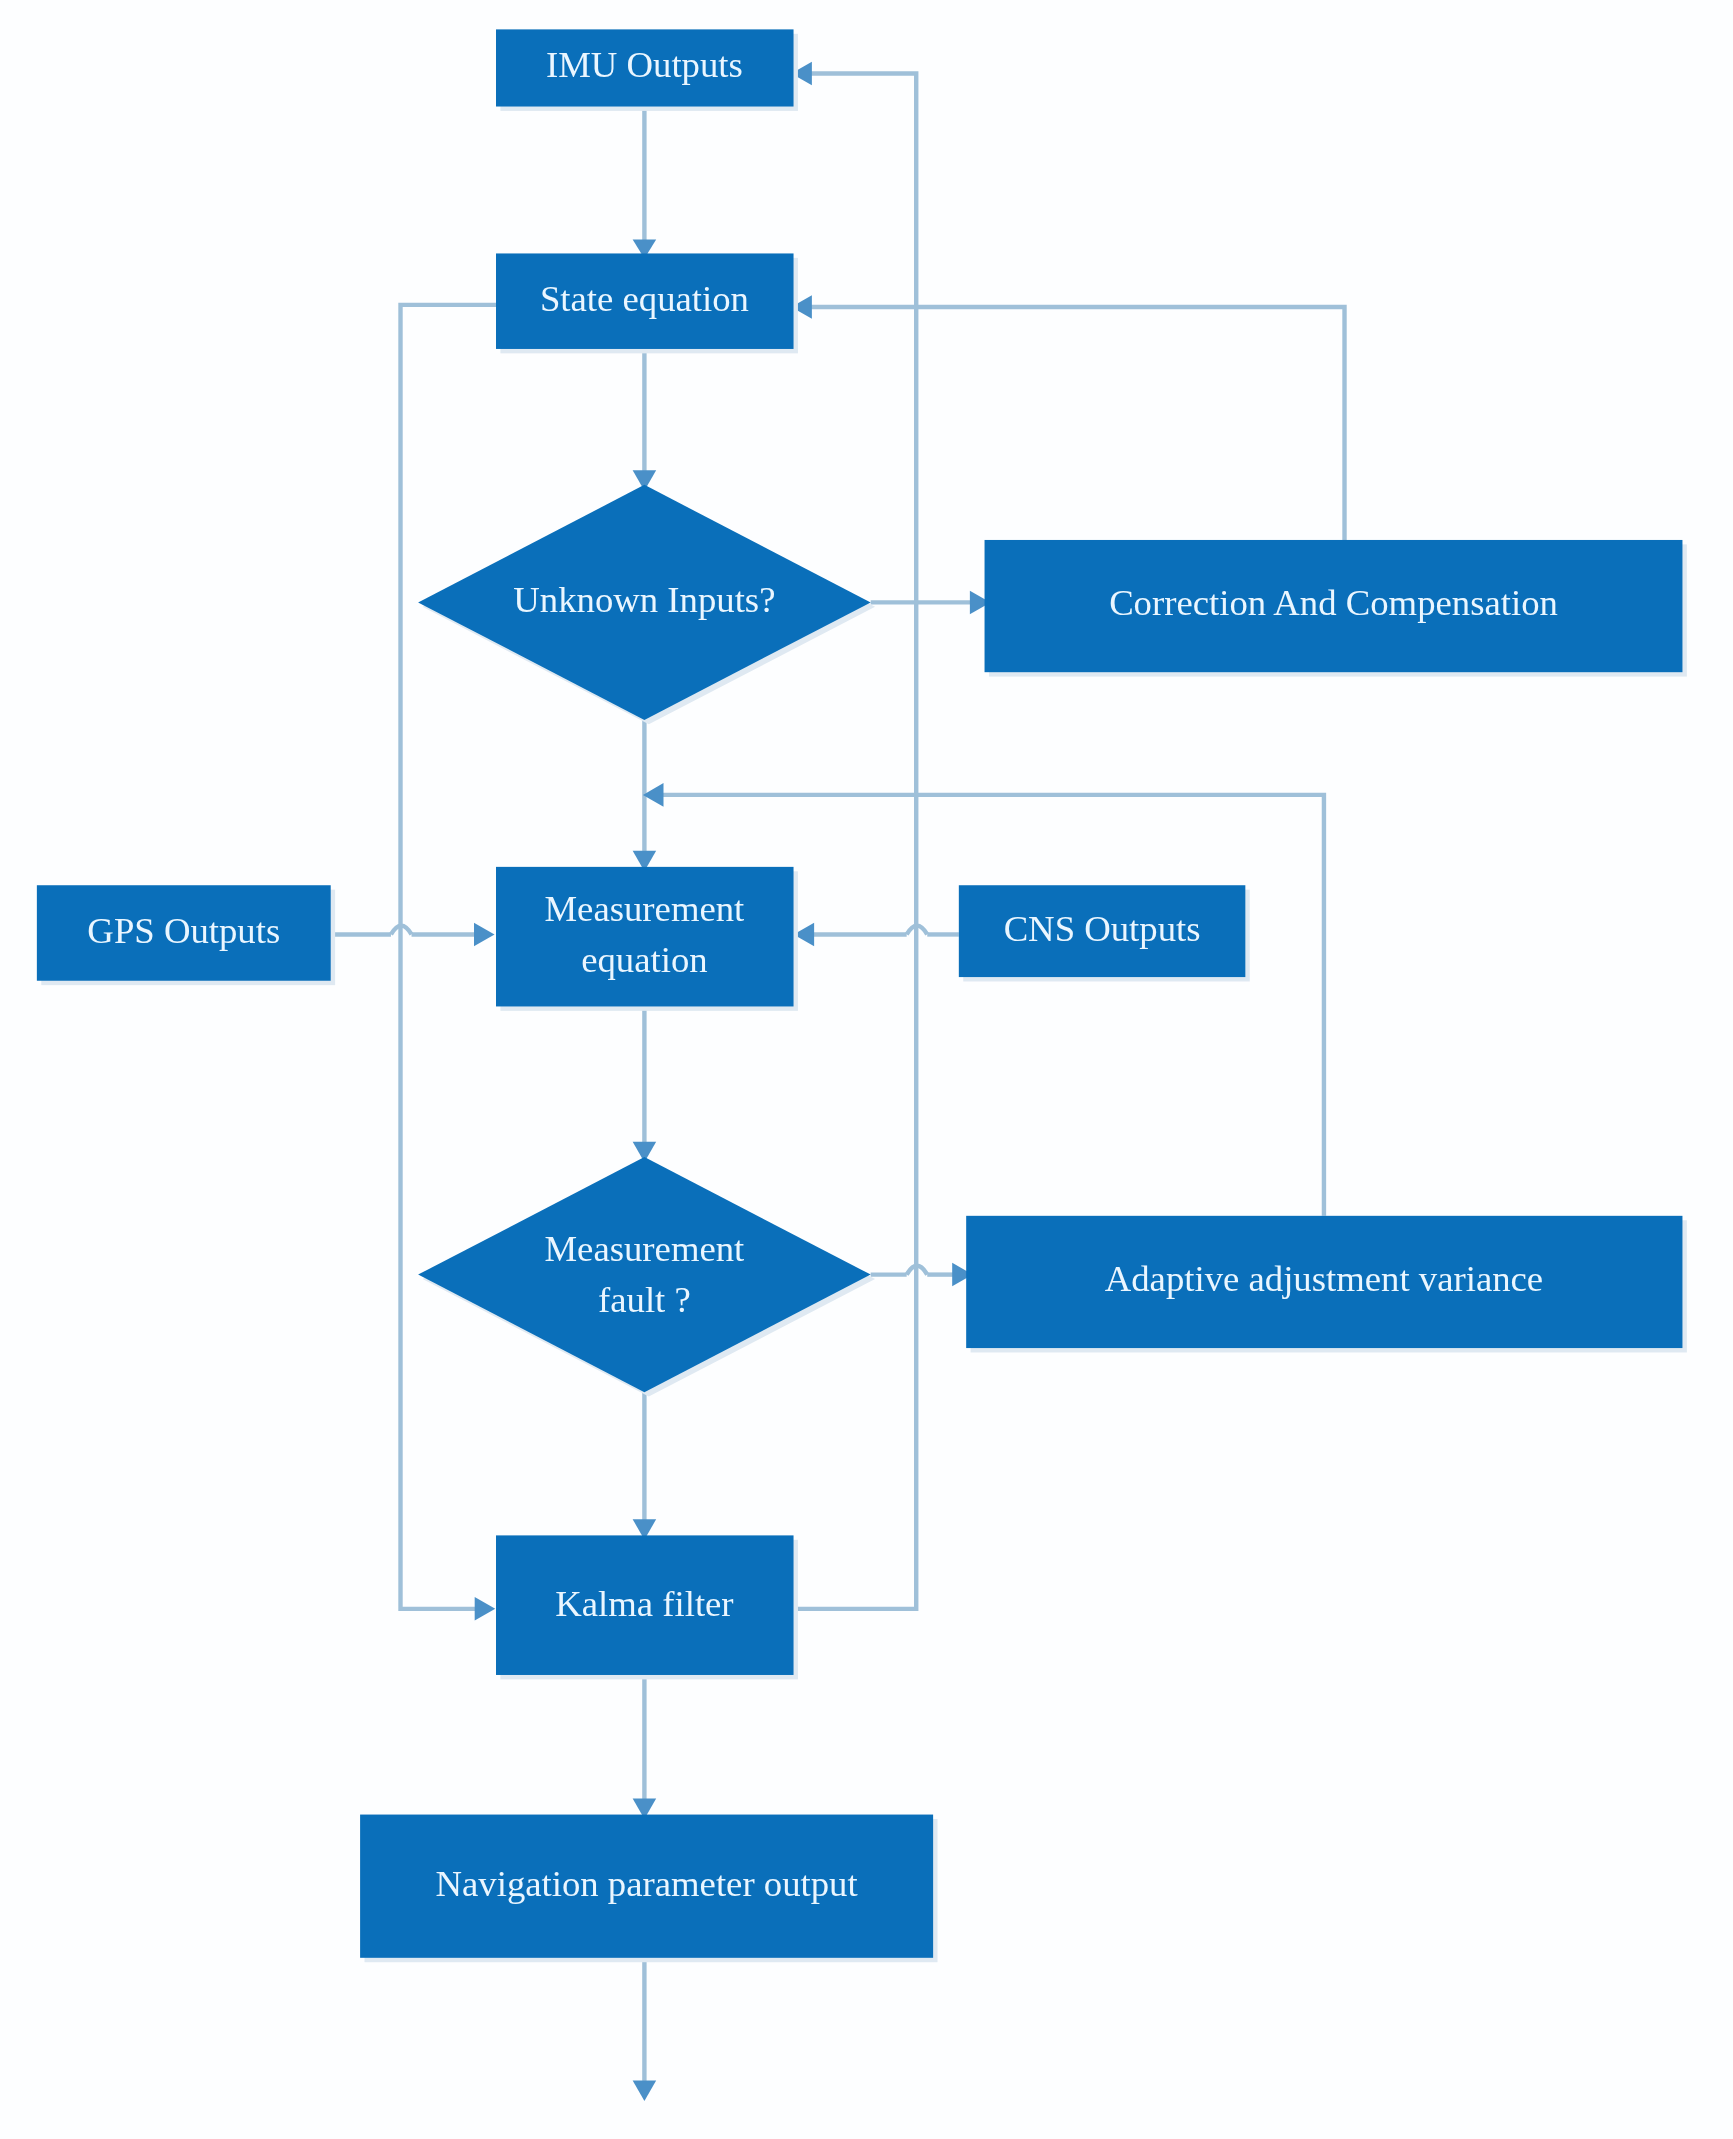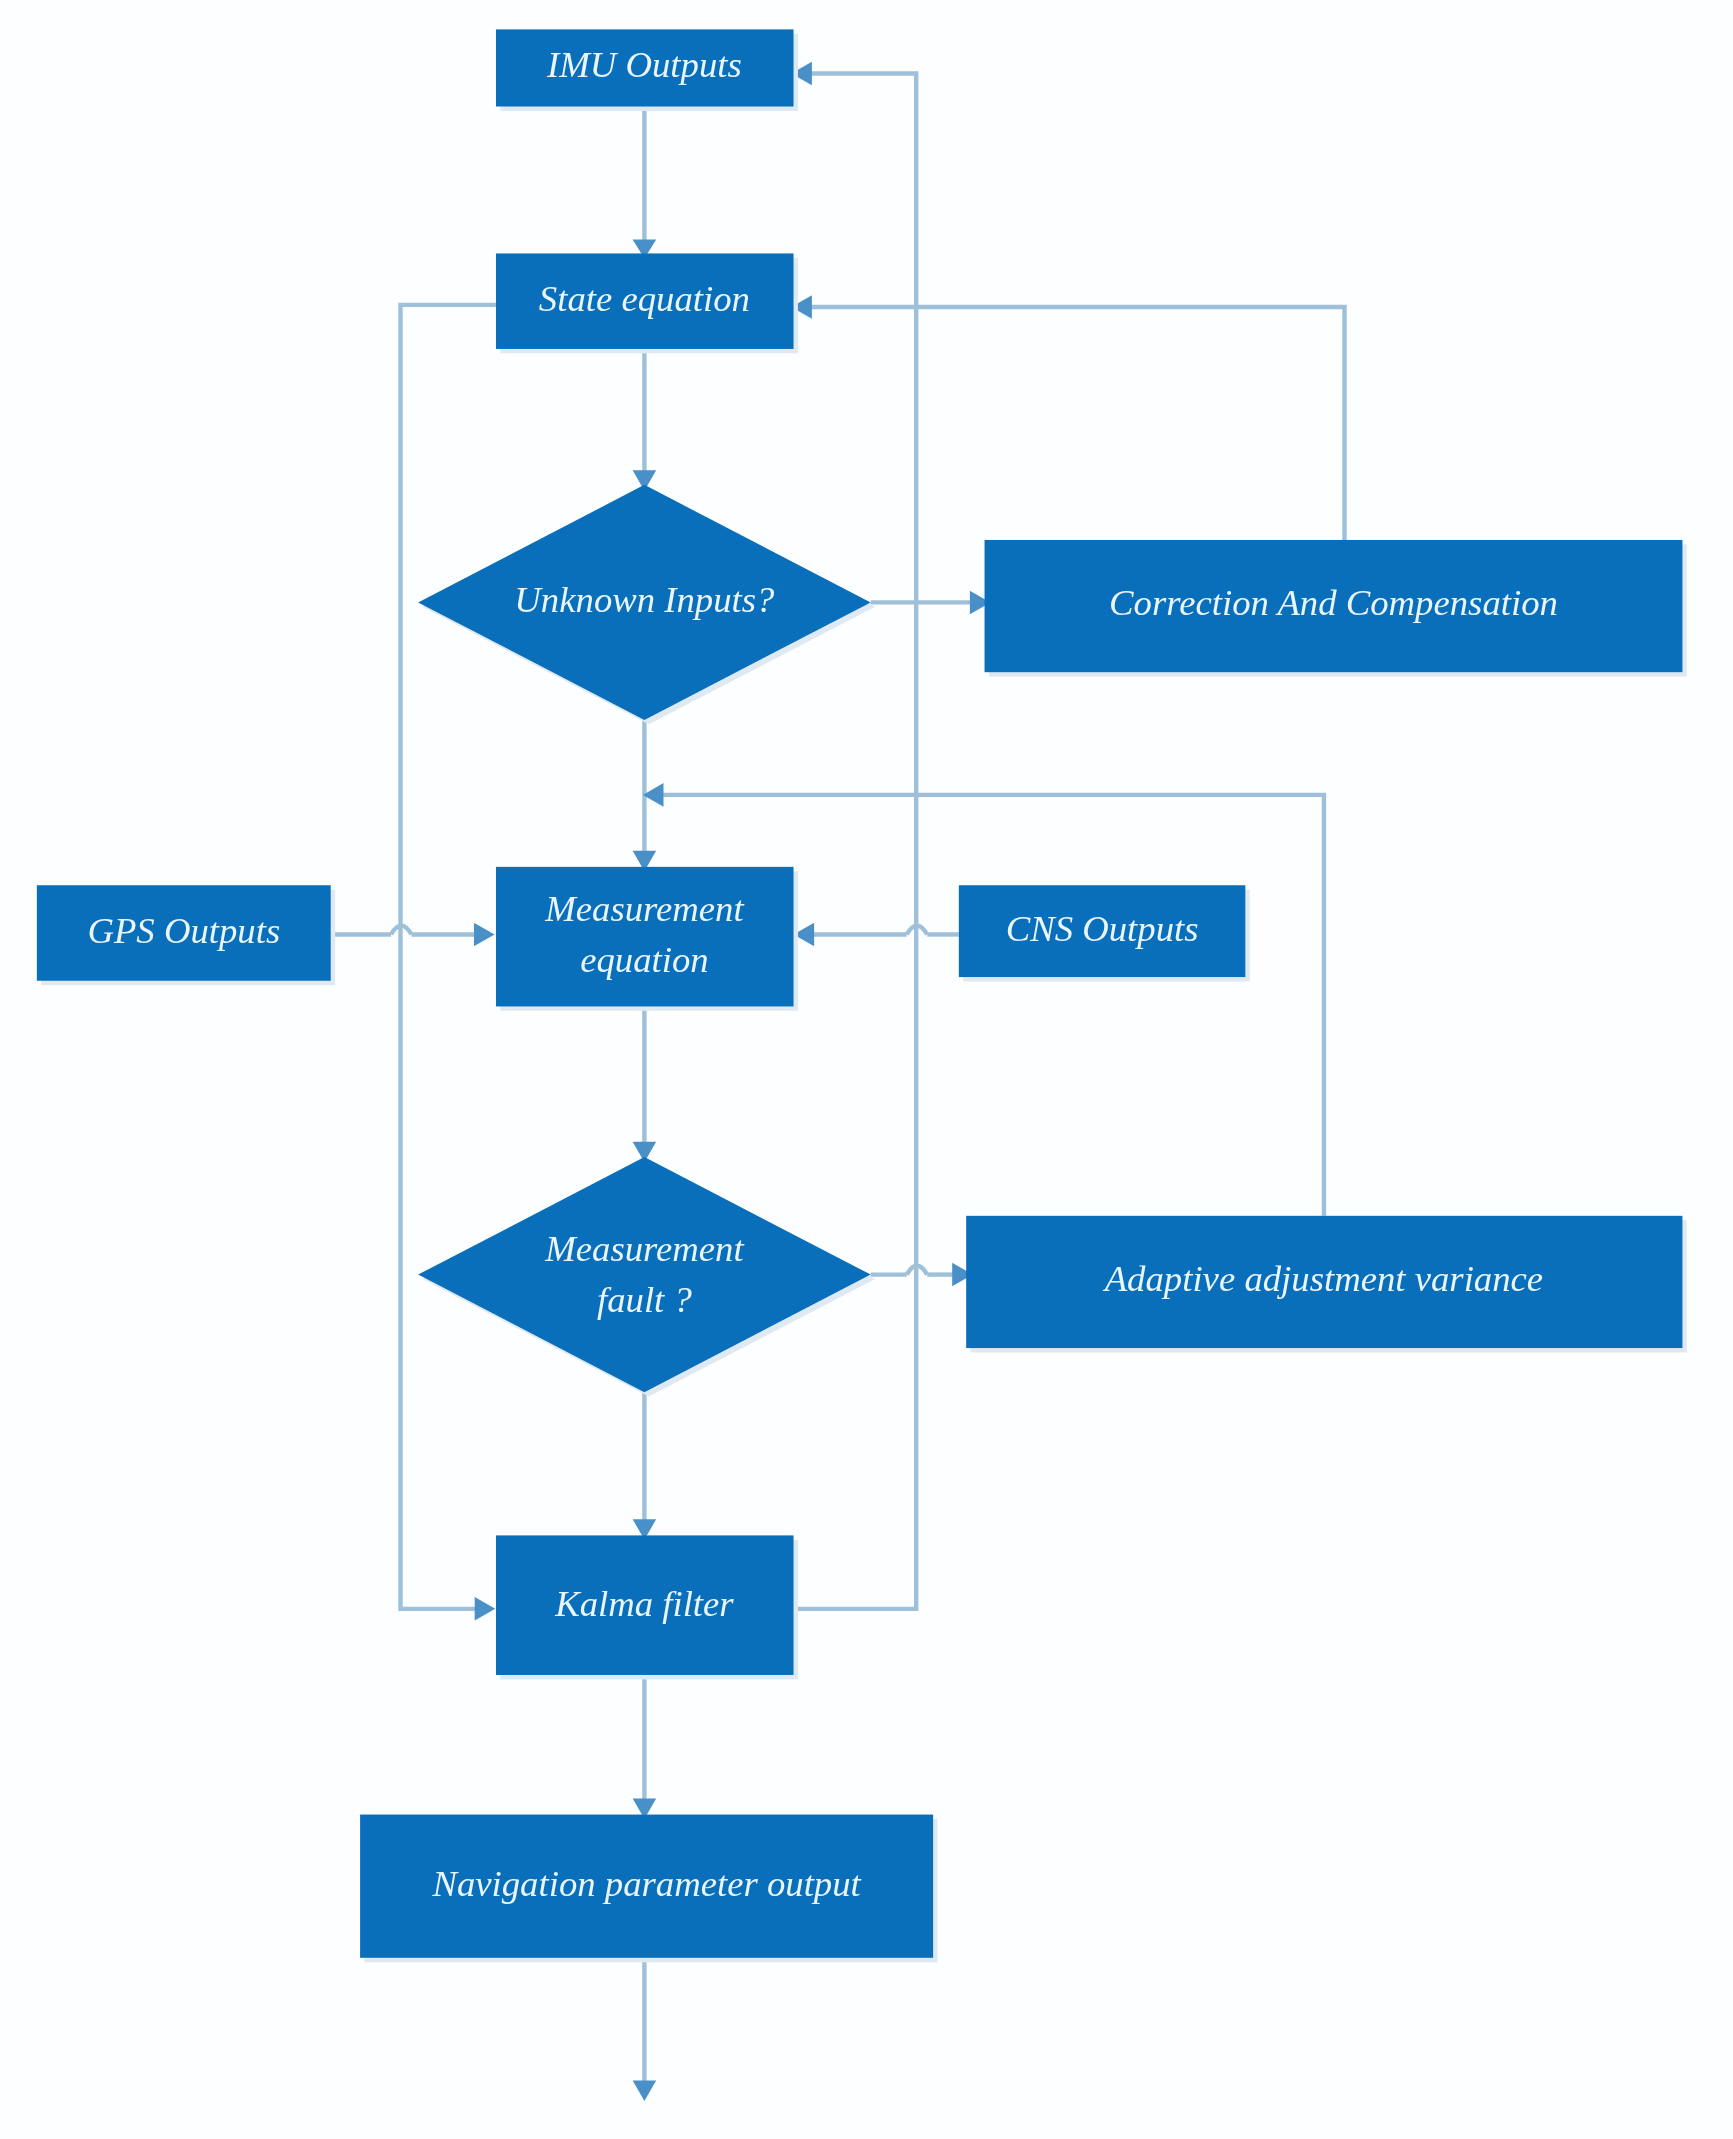--- a/index.html
+++ b/index.html
@@ -1,18 +1,18 @@
 <!DOCTYPE html>
 <html style="font-size:11.8px"><head>
 <meta charset="utf-8">
 <title>Flowchart</title>
 <style>
   html,body{margin:0;padding:0;background:#ffffff;}
   body{font-family:"Liberation Serif", serif;}
-  #stage{position:relative;width:1734px;height:2140px;background:#fdfeff;overflow:hidden;font-style:italic;}
+  #stage{position:relative;width:1734px;height:2140px;background:#fdfeff;overflow:hidden;}
   svg#canvas{position:absolute;left:0;top:0;width:1734px;height:2140px;}
   .node-label{
     fill:#eaf6ff;
     font-family:"Liberation Serif", serif;
     text-anchor:middle;
     dominant-baseline:middle;
   }
   .shape-fill{fill:#0A6FBA;}
   .conn{stroke:#9FC0D9;stroke-width:6;fill:none;stroke-linecap:butt;stroke-linejoin:miter;}
   .arrowhead{fill:#4A90C8;}

